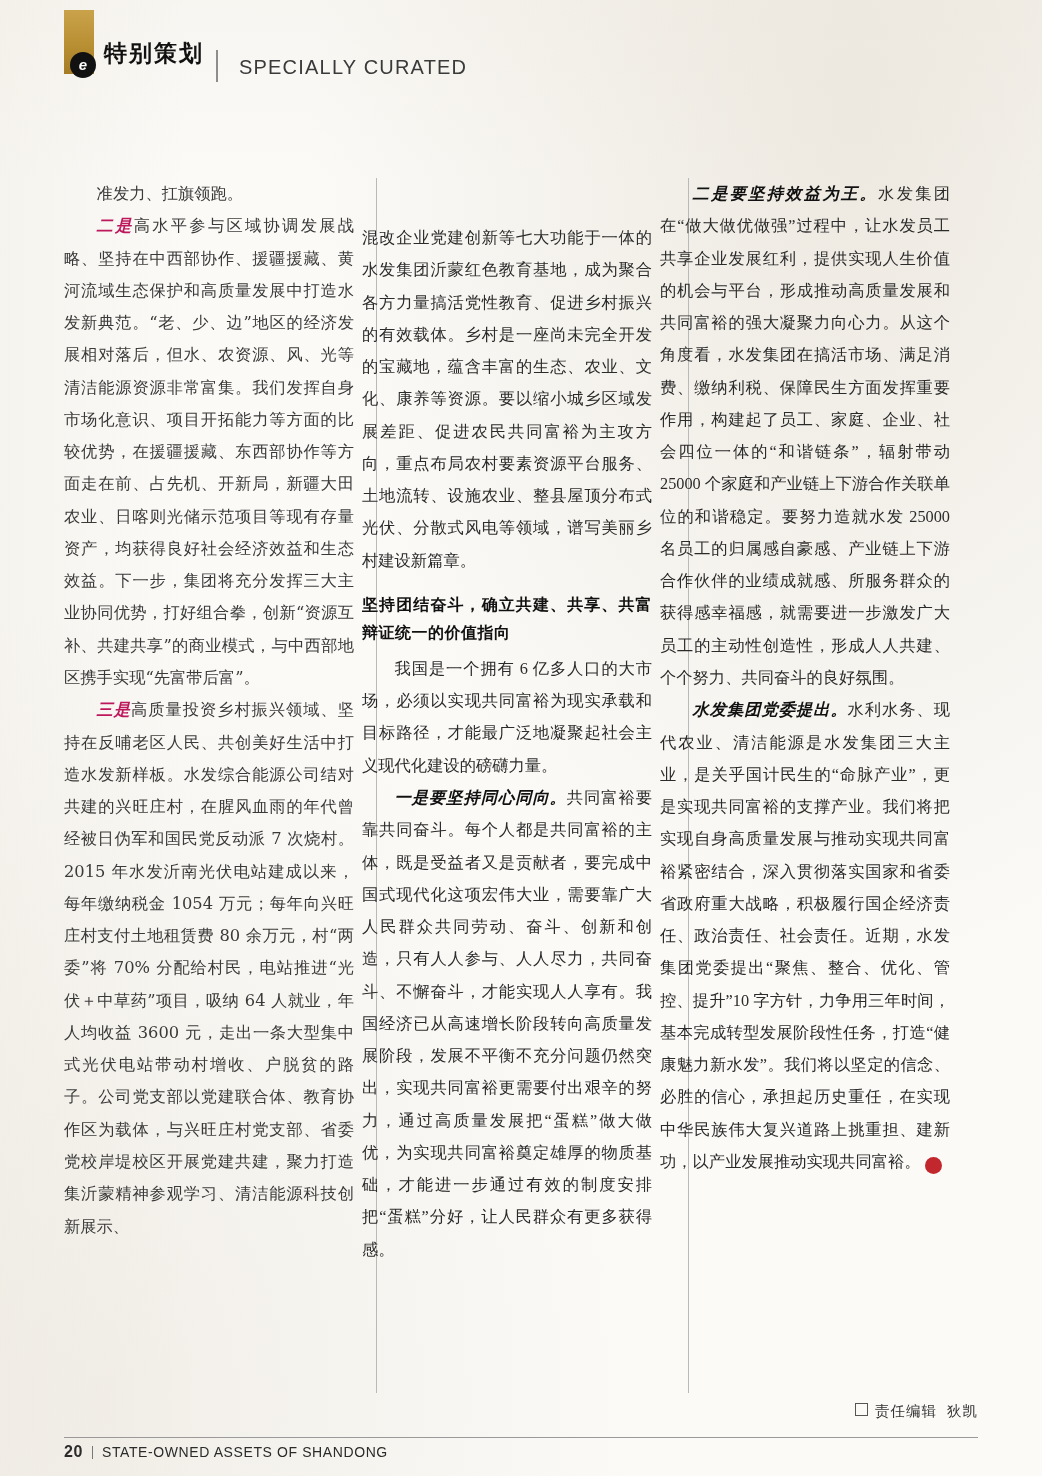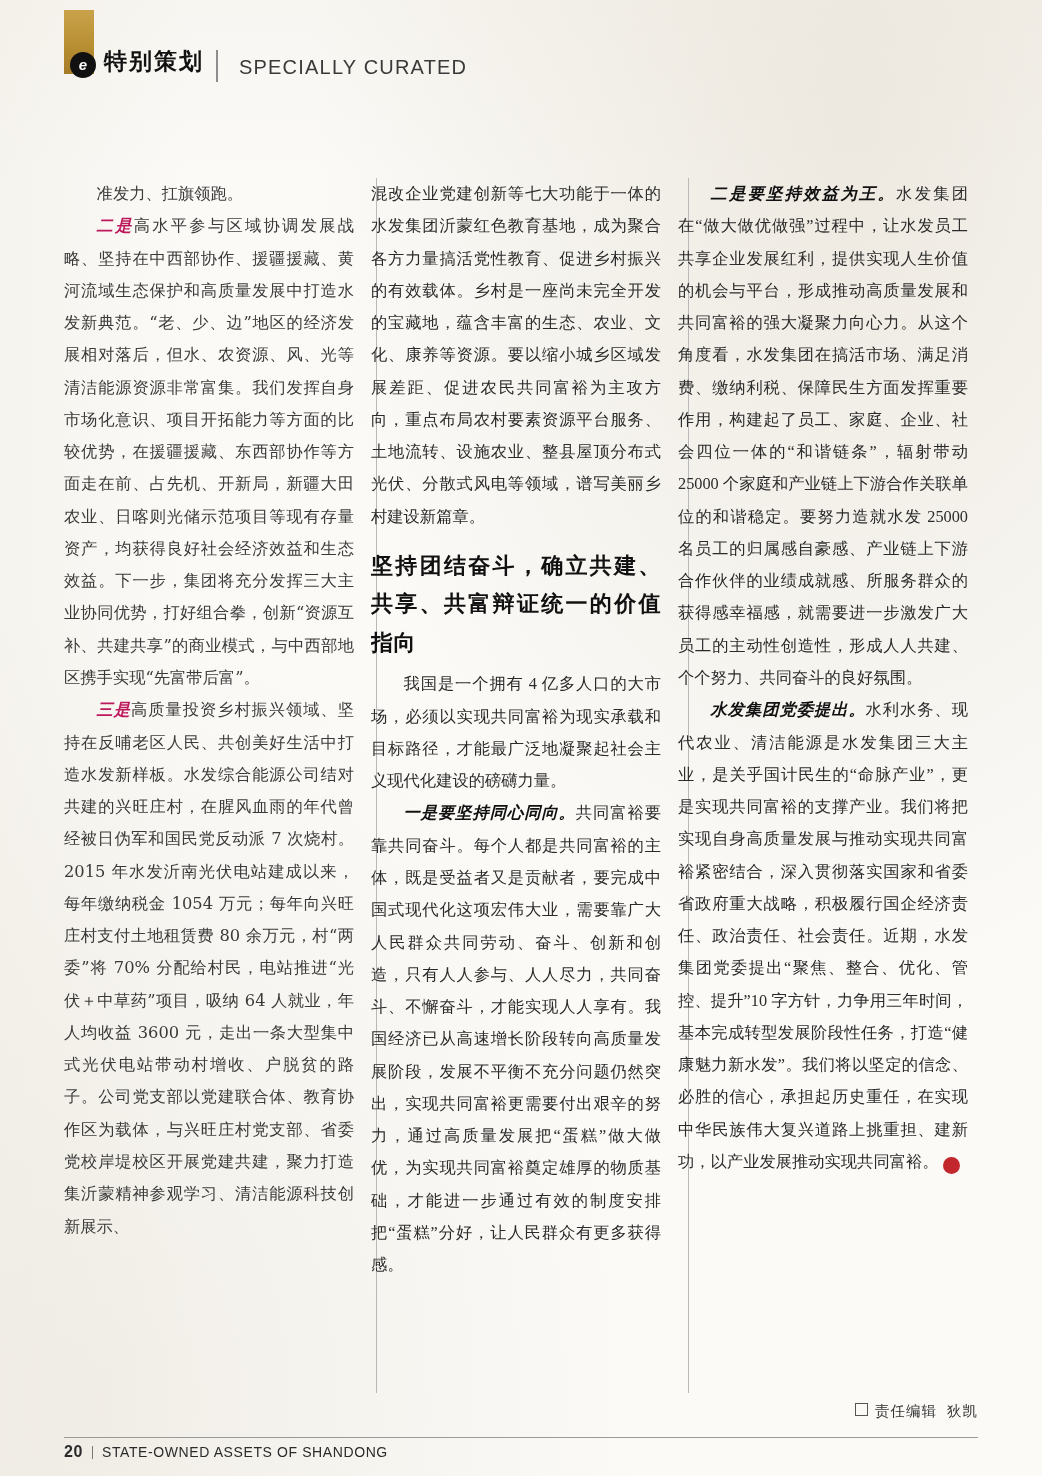--- a/index.html
+++ b/index.html
@@ -31,61 +31,61 @@
     position:absolute;left:0;top:0;width:30px;height:64px;
     background:linear-gradient(180deg,#c9a24a 0%, #b98f33 55%, #a57c26 100%);
   }
   .hdr-logo{
     position:absolute;left:6px;top:42px;width:26px;height:26px;border-radius:50%;
     background:#111;color:#fff;font-family:"Liberation Sans",sans-serif;
     font-size:15px;font-weight:bold;line-height:26px;text-align:center;
     font-style:italic;
   }
   .hdr-cn{
-    position:absolute;left:40px;top:36px;
+    position:absolute;left:40px;top:28px;
     font-family:"Liberation Sans",sans-serif;
     font-size:23px;font-weight:bold;letter-spacing:2px;color:#111;
   }
   .hdr-sep{
     position:absolute;left:152px;top:40px;width:2px;height:32px;background:#8d8d8d;
   }
   .hdr-en{
     position:absolute;left:175px;top:46px;
     font-family:"Liberation Sans",sans-serif;
     font-size:20px;letter-spacing:1.2px;color:#3a3a3a;
   }
 
   
   .cols{
     position:absolute;left:64px;top:178px;width:914px;height:1215px;
-    display:flex;gap:17px;
+    display:flex;gap:8px;
   }
   .col{
     width:290px;
     position:relative;
     font-size:16.3px;
     line-height:1.98;
     text-align:justify;
     text-justify:inter-ideograph;
     color:#2b2b2b;
     overflow:hidden;
   }
   .col.c1{ font-family:"DejaVu Serif", serif; color:#3a3a3a; }
   .divider{
     position:absolute;top:0;bottom:0;width:1px;background:#b9b9b9;
   }
   .div1{left:312px;}
   .div2{left:624px;}
 
   p{margin:0 0 0 0; text-indent:2em;}
-  p.noind{text-indent:0;}
+  p.noind{text-indent:0;margin-top:44px;}
   .sub{
     font-family:"Liberation Sans",sans-serif;
     font-weight:bold;
-    font-size:22px;
+    font-size:16px;
     line-height:1.75;
     letter-spacing:0.5px;
     color:#111;
     margin:14px 0 6px 0;
     text-indent:0;
   }
   .b{font-weight:bold;color:#111;font-style:italic;}
   .col.c1 .b{font-weight:bold;color:#be185d;}
 
   .endmark{
@@ -138,21 +138,21 @@
     <p>准发力、扛旗领跑。</p>
     <p><span class="b">二是</span>高水平参与区域协调发展战略、坚持在中西部协作、援疆援藏、黄河流域生态保护和高质量发展中打造水发新典范。“老、少、边”地区的经济发展相对落后，但水、农资源、风、光等清洁能源资源非常富集。我们发挥自身市场化意识、项目开拓能力等方面的比较优势，在援疆援藏、东西部协作等方面走在前、占先机、开新局，新疆大田农业、日喀则光储示范项目等现有存量资产，均获得良好社会经济效益和生态效益。下一步，集团将充分发挥三大主业协同优势，打好组合拳，创新“资源互补、共建共享”的商业模式，与中西部地区携手实现“先富带后富”。</p>
     <p><span class="b">三是</span>高质量投资乡村振兴领域、坚持在反哺老区人民、共创美好生活中打造水发新样板。水发综合能源公司结对共建的兴旺庄村，在腥风血雨的年代曾经被日伪军和国民党反动派 7 次烧村。2015 年水发沂南光伏电站建成以来，每年缴纳税金 1054 万元；每年向兴旺庄村支付土地租赁费 80 余万元，村“两委”将 70% 分配给村民，电站推进“光伏＋中草药”项目，吸纳 64 人就业，年人均收益 3600 元，走出一条大型集中式光伏电站带动村增收、户脱贫的路子。公司党支部以党建联合体、教育协作区为载体，与兴旺庄村党支部、省委党校岸堤校区开展党建共建，聚力打造集沂蒙精神参观学习、清洁能源科技创新展示、</p>
   </div>
 
   <div class="divider div1"></div>
 
   <div class="col">
     <p class="noind">混改企业党建创新等七大功能于一体的水发集团沂蒙红色教育基地，成为聚合各方力量搞活党性教育、促进乡村振兴的有效载体。乡村是一座尚未完全开发的宝藏地，蕴含丰富的生态、农业、文化、康养等资源。要以缩小城乡区域发展差距、促进农民共同富裕为主攻方向，重点布局农村要素资源平台服务、土地流转、设施农业、整县屋顶分布式光伏、分散式风电等领域，谱写美丽乡村建设新篇章。</p>
     <p class="sub">坚持团结奋斗，确立共建、共享、共富辩证统一的价值指向</p>
-    <p>我国是一个拥有 4 亿多人口的大市场，必须以实现共同富裕为现实承载和目标路径，才能最广泛地凝聚起社会主义现代化建设的磅礴力量。</p>
+    <p>我国是一个拥有 6 亿多人口的大市场，必须以实现共同富裕为现实承载和目标路径，才能最广泛地凝聚起社会主义现代化建设的磅礴力量。</p>
     <p><span class="b">一是要坚持同心同向。</span>共同富裕要靠共同奋斗。每个人都是共同富裕的主体，既是受益者又是贡献者，要完成中国式现代化这项宏伟大业，需要靠广大人民群众共同劳动、奋斗、创新和创造，只有人人参与、人人尽力，共同奋斗、不懈奋斗，才能实现人人享有。我国经济已从高速增长阶段转向高质量发展阶段，发展不平衡不充分问题仍然突出，实现共同富裕更需要付出艰辛的努力，通过高质量发展把“蛋糕”做大做优，为实现共同富裕奠定雄厚的物质基础，才能进一步通过有效的制度安排把“蛋糕”分好，让人民群众有更多获得感。</p>
   </div>
 
   <div class="divider div2"></div>
 
   <div class="col">
     <p><span class="b">二是要坚持效益为王。</span>水发集团在“做大做优做强”过程中，让水发员工共享企业发展红利，提供实现人生价值的机会与平台，形成推动高质量发展和共同富裕的强大凝聚力向心力。从这个角度看，水发集团在搞活市场、满足消费、缴纳利税、保障民生方面发挥重要作用，构建起了员工、家庭、企业、社会四位一体的“和谐链条”，辐射带动 25000 个家庭和产业链上下游合作关联单位的和谐稳定。要努力造就水发 25000 名员工的归属感自豪感、产业链上下游合作伙伴的业绩成就感、所服务群众的获得感幸福感，就需要进一步激发广大员工的主动性创造性，形成人人共建、个个努力、共同奋斗的良好氛围。</p>
     <p><span><span class="b">水发集团党委提出。</span>水利水务、现代农业、清洁能源是水发集团三大主业，是关乎国计民生的“命脉产业”，更是实现共同富裕的支撑产业。我们将把实现自身高质量发展与推动实现共同富裕紧密结合，深入贯彻落实国家和省委省政府重大战略，积极履行国企经济责任、政治责任、社会责任。近期，水发集团党委提出“聚焦、整合、优化、管控、提升”10 字方针，力争用三年时间，基本完成转型发展阶段性任务，打造“健康魅力新水发”。我们将以坚定的信念、必胜的信心，承担起历史重任，在实现中华民族伟大复兴道路上挑重担、建新功，以产业发展推动实现共同富裕。</span><span class="endmark">e</span></p>
   </div>
 

